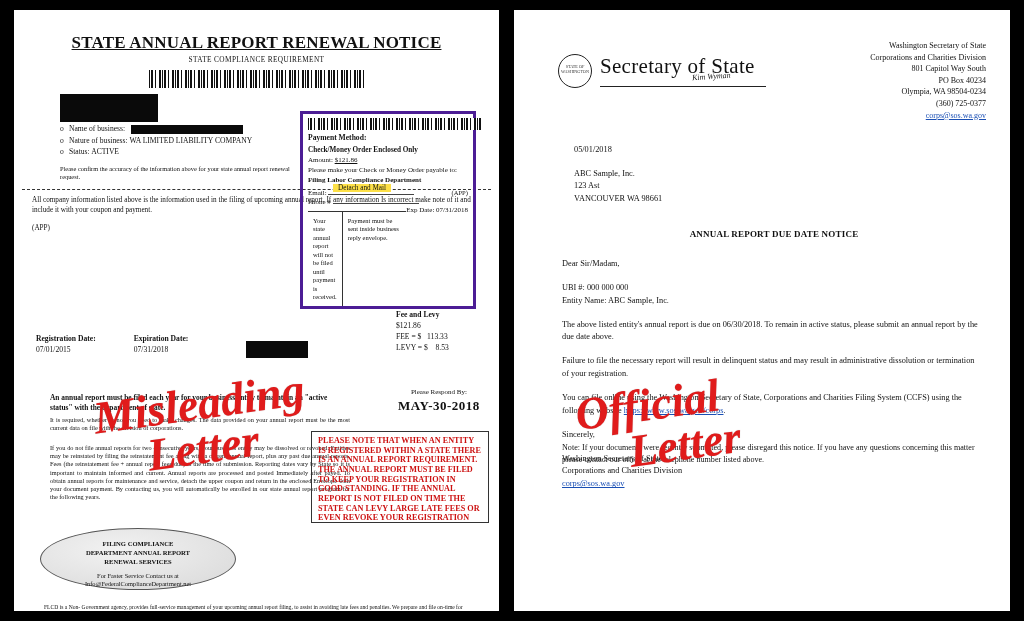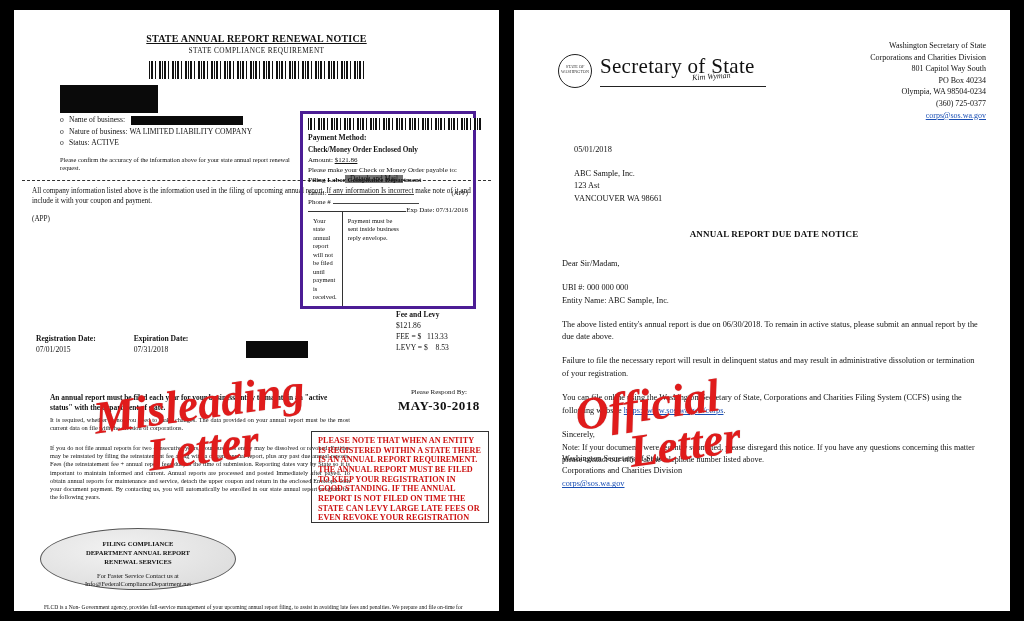--- a/index.html
+++ b/index.html
@@ -5,33 +5,33 @@
   html,body{margin:0;padding:0;}
   body{
     width:1024px;height:621px;background:#000;
     font-family:"Liberation Serif",serif;
     overflow:hidden;position:relative;
   }
   .page{position:absolute;background:#ffffff;overflow:hidden;}
   
   #left-page{left:14px;top:10px;width:485px;height:601px;}
   .l-inner{position:relative;width:100%;height:100%;font-size:7px;color:#111;}
-  .ttl{text-align:center;font-weight:bold;font-size:10px;text-decoration:underline;letter-spacing:.2px;margin-top:23px;}
+  .ttl{text-align:center;font-weight:bold;font-size:17px;text-decoration:underline;letter-spacing:.2px;margin-top:23px;}
   .sub{text-align:center;font-size:7.3px;letter-spacing:.4px;margin-top:2px;}
   .barcode{height:18px;margin:6px auto 0;width:215px;
     background:repeating-linear-gradient(90deg,#111 0 1px,#fff 1px 2px,#111 2px 4px,#fff 4px 6px,#111 6px 7px,#fff 7px 10px,#111 10px 12px,#fff 12px 13px);}
   .barcode.small{width:175px;height:12px;margin:0;}
   .redact{background:#0a0a0a;display:inline-block;vertical-align:middle;}
   .lbl-row{margin:2px 0 2px 46px;font-size:7.6px;}
   .lbl-row .o{display:inline-block;width:9px;color:#222;}
   .addr{margin:7px 0 0 46px;font-size:7.6px;line-height:1.35;}
   .addr .b{font-weight:bold;}
   .note-sm{margin:9px 0 0 46px;font-size:6.4px;line-height:1.35;width:240px;}
   .dash{border-top:1px dashed #333;margin:7px 8px 0 8px;position:relative;}
-  .dash span{position:absolute;right:88px;top:-6px;background:#737373;padding:0 5px;font-size:7.2px;}
+  .dash span{position:absolute;right:100px;top:-6px;background:#fde047;padding:0 5px;font-size:7.2px;}
   .para{margin:6px 14px 0 18px;font-size:7.2px;line-height:1.35;}
   .paybox{position:absolute;left:286px;top:78px;width:176px;border:3px solid #4c1d95;padding:4px 5px;box-sizing:border-box;font-size:7px;}
   .paybox .pm{font-weight:bold;font-size:7.6px;margin:3px 0 4px;}
   .paybox .cm{font-weight:bold;font-size:7.2px;}
   .paybox .ln{margin-top:2px;}
   .paybox .fld{display:inline-block;border-bottom:1px solid #444;width:86px;}
   .paybox .app{text-align:right;font-size:6.6px;}
   .paybox .exp{margin-top:1px;}
   .pbfoot{display:flex;border-top:1px solid #333;margin:5px -5px -4px;}
   .pbfoot div{padding:5px 5px;font-size:6.5px;line-height:1.3;}

